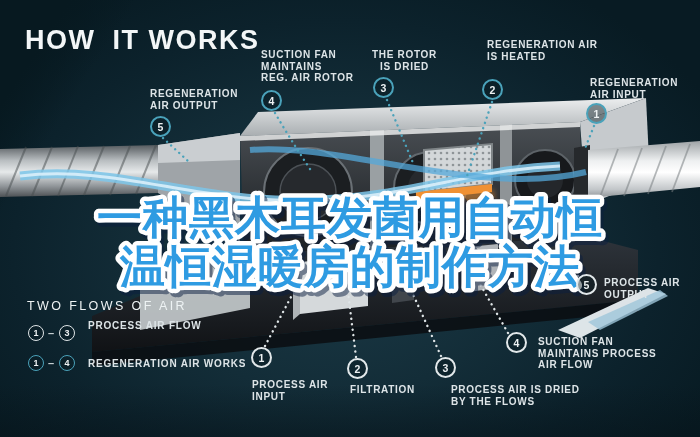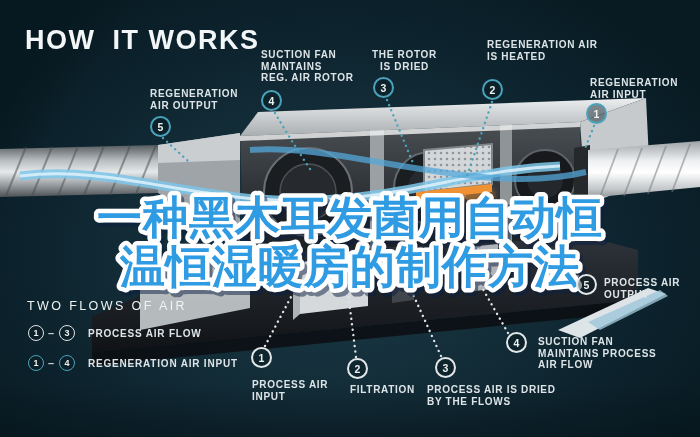--- a/index.html
+++ b/index.html
@@ -220,30 +220,30 @@
     <div>PROCESS AIR</div>
     <div>INPUT</div>
   </div>
 
   <div class="badge proc" style="left:347px;top:358px;">2</div>
   <div class="label" style="left:350px;top:384px;">
     <div>FILTRATION</div>
   </div>
 
   <div class="badge proc" style="left:435px;top:357px;">3</div>
-  <div class="label" style="left:427px;top:384px;">
+  <div class="label" style="left:451px;top:384px;">
     <div>PROCESS AIR IS DRIED</div>
     <div>BY THE FLOWS</div>
   </div>
 
   <div class="legend-title">TWO FLOWS OF AIR</div>
 
   <div class="lcirc proc" style="left:28px;top:325px;">1</div>
   <div class="ldash" style="left:48px;top:327px;">–</div>
   <div class="lcirc proc" style="left:59px;top:325px;">3</div>
-  <div class="llabel" style="left:88px;top:328px;">PROCESS AIR FLOW</div>
+  <div class="llabel" style="left:88px;top:320px;">PROCESS AIR FLOW</div>
 
   <div class="lcirc reg" style="left:28px;top:355px;">1</div>
   <div class="ldash" style="left:48px;top:357px;">–</div>
   <div class="lcirc reg" style="left:59px;top:355px;">4</div>
-  <div class="llabel" style="left:88px;top:358px;">REGENERATION AIR INPUT</div>
+  <div class="llabel" style="left:88px;top:358px;">REGENERATION AIR WORKS</div>
 
 </div>
 
 </body></html>

